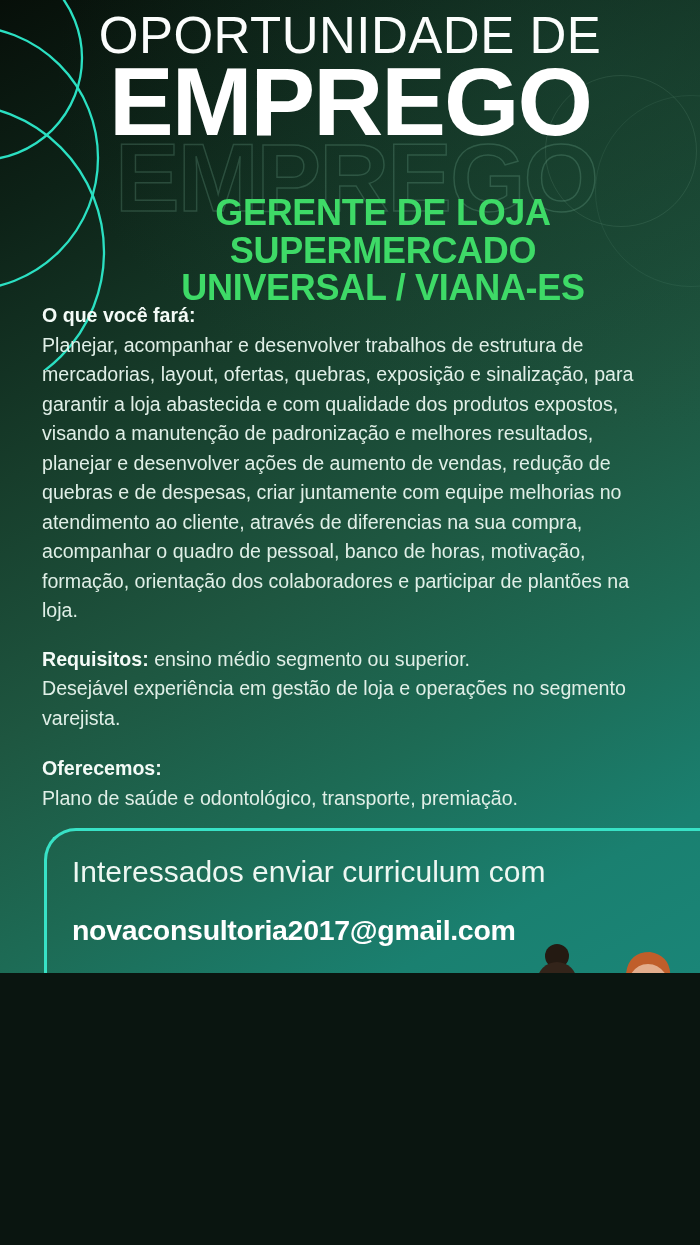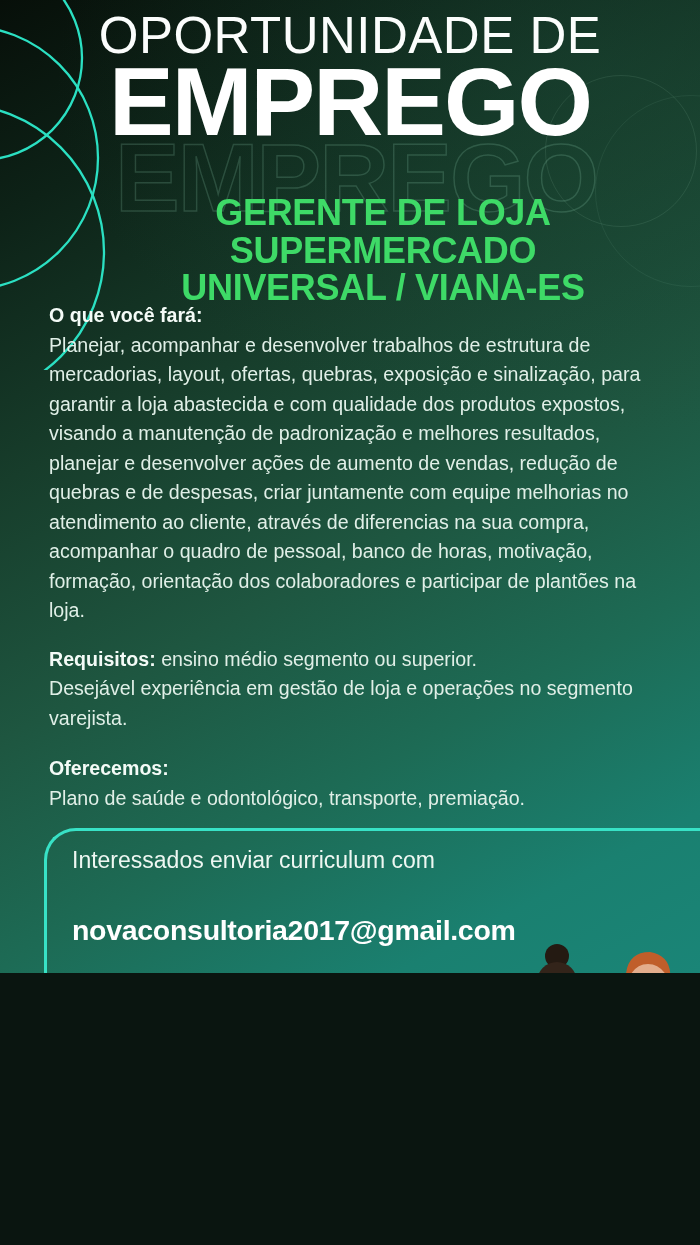--- a/index.html
+++ b/index.html
@@ -45,37 +45,37 @@
   }
   .subtitle{
     position:absolute;left:0;top:194px;width:100%;z-index:3;
     text-align:center;color:#3eda67;
     font-size:36px;font-weight:800;letter-spacing:-0.3px;
     line-height:37.5px;
     margin-left:33px;
   }
   .content{
     position:absolute;left:42px;top:301px;width:604px;z-index:3;
-    color:#e0efe7;font-size:19.6px;line-height:29.5px;margin-left:7px;
+    color:#e0efe7;font-size:19.6px;line-height:29.5px;
   }
   .content p{margin:0;}
   .content strong{color:#f4fbf7;font-weight:700;}
   .para-req{margin-top:19px !important;}
   .head-offer{margin-top:21px !important;}
   .block{display:block;}
 
   .contact-box{
     position:absolute;left:44px;top:828px;width:700px;height:460px;z-index:4;
     border:3px solid #38e2c6;border-right:none;border-bottom:none;
     border-top-left-radius:32px;
     box-sizing:border-box;
   }
   .contact-text{
-    position:absolute;left:25px;top:13px;
-    color:#eef7f2;font-size:23px;line-height:32.5px;font-weight:400;
+    position:absolute;left:25px;top:25px;
+    color:#eef7f2;font-size:30px;line-height:32.5px;font-weight:400;
   }
   .contact-email{
     position:absolute;left:25px;top:83px;
     color:#ffffff;font-size:28.5px;font-weight:700;letter-spacing:-0.3px;
   }
 
   .logo-card{
     position:absolute;left:78px;top:990px;width:170px;height:170px;z-index:5;
     background:#f6a92a;border-radius:3px;
   }

